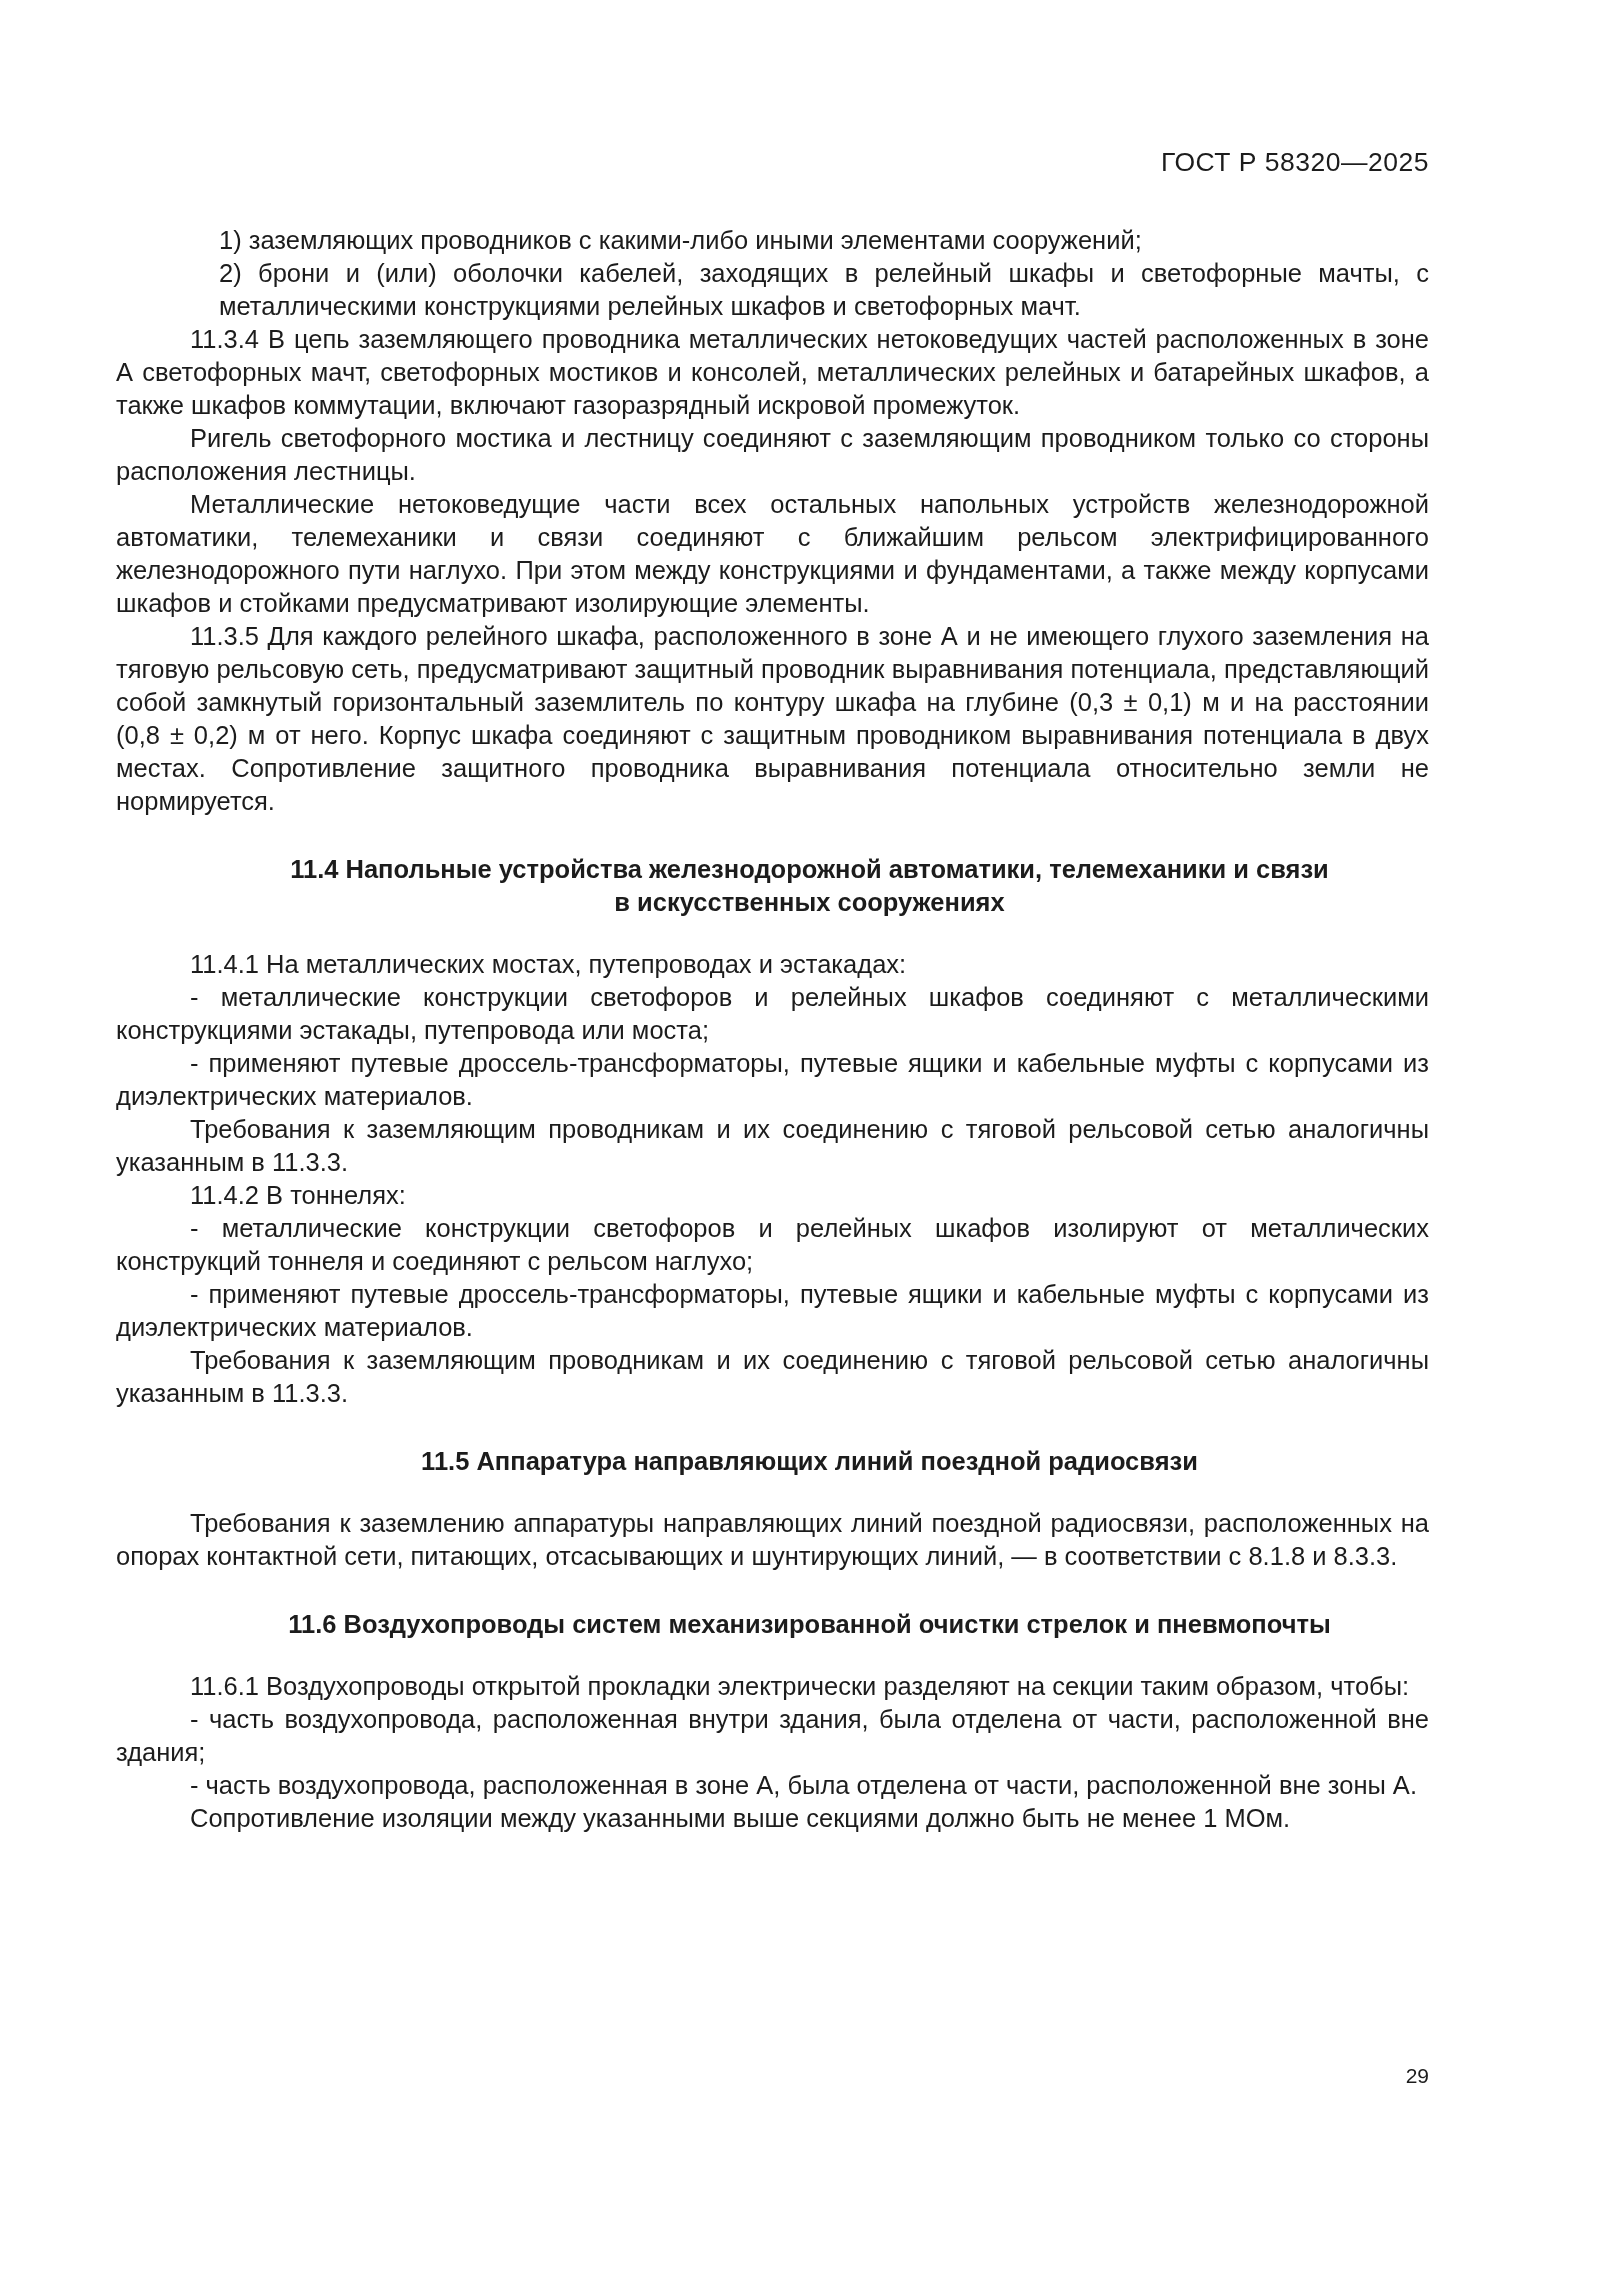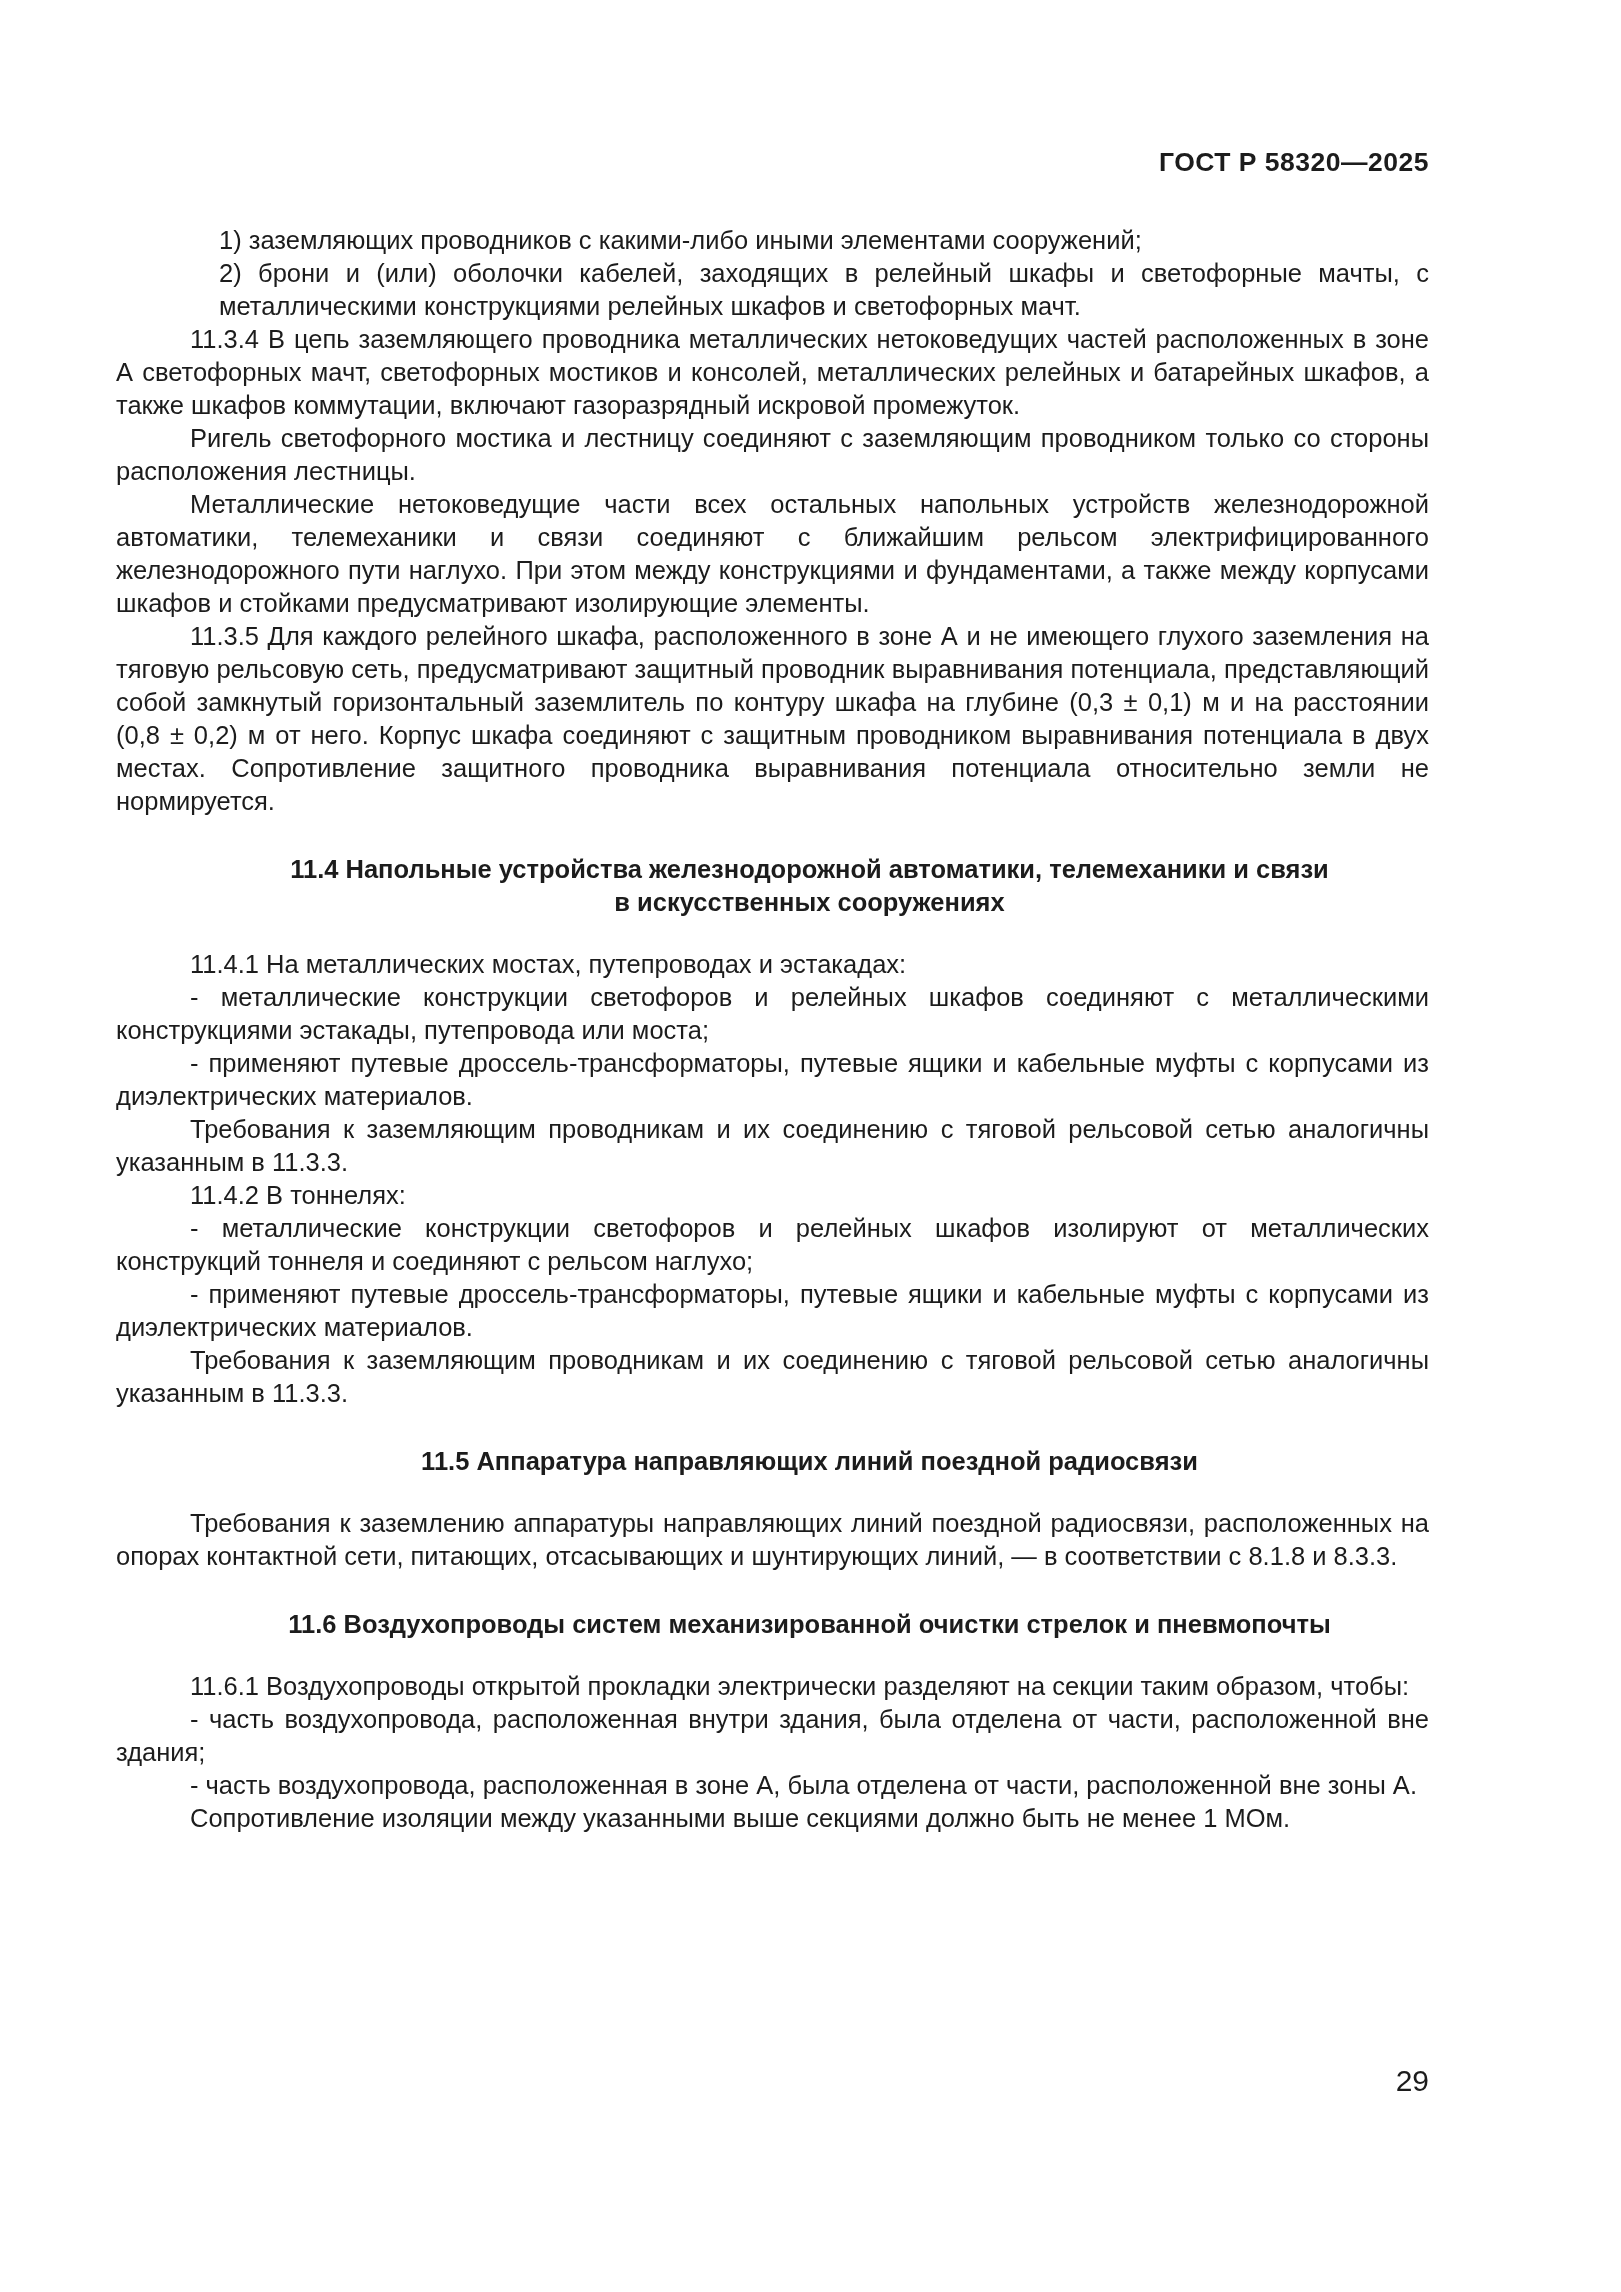--- a/index.html
+++ b/index.html
@@ -16,21 +16,21 @@
     font-family: "Liberation Sans", sans-serif;
     color: #1c1c1c;
   }
   .page-header {
     position: absolute;
     top: 147px;
     left: 116px;
     width: 1313px;
     text-align: right;
     font-size: 26.5px;
-    font-weight: bold;
+    font-weight: normal;
     letter-spacing: 0.5px;
   }
   .doc-body {
     position: absolute;
     top: 224px;
     left: 116px;
     width: 1313px;
     font-size: 25.5px;
     line-height: 33px;
     text-align: justify;
@@ -59,21 +59,21 @@
     margin: 35px 0 29px 0;
     white-space: pre-line;
     hyphens: none;
   }
   .page-footer {
     position: absolute;
     top: 2064px;
     left: 116px;
     width: 1313px;
     text-align: right;
-    font-size: 30px;
+    font-size: 21px;
   }
 </style>
 </head>
 <body>
 
 <div class="page">
   <div class="page-header">ГОСТ Р 58320—2025</div>
 
   <div class="doc-body" id="doc-body">
       <p class="sub-item">1) заземляющих проводников с какими-либо иными элементами сооружений;</p>

